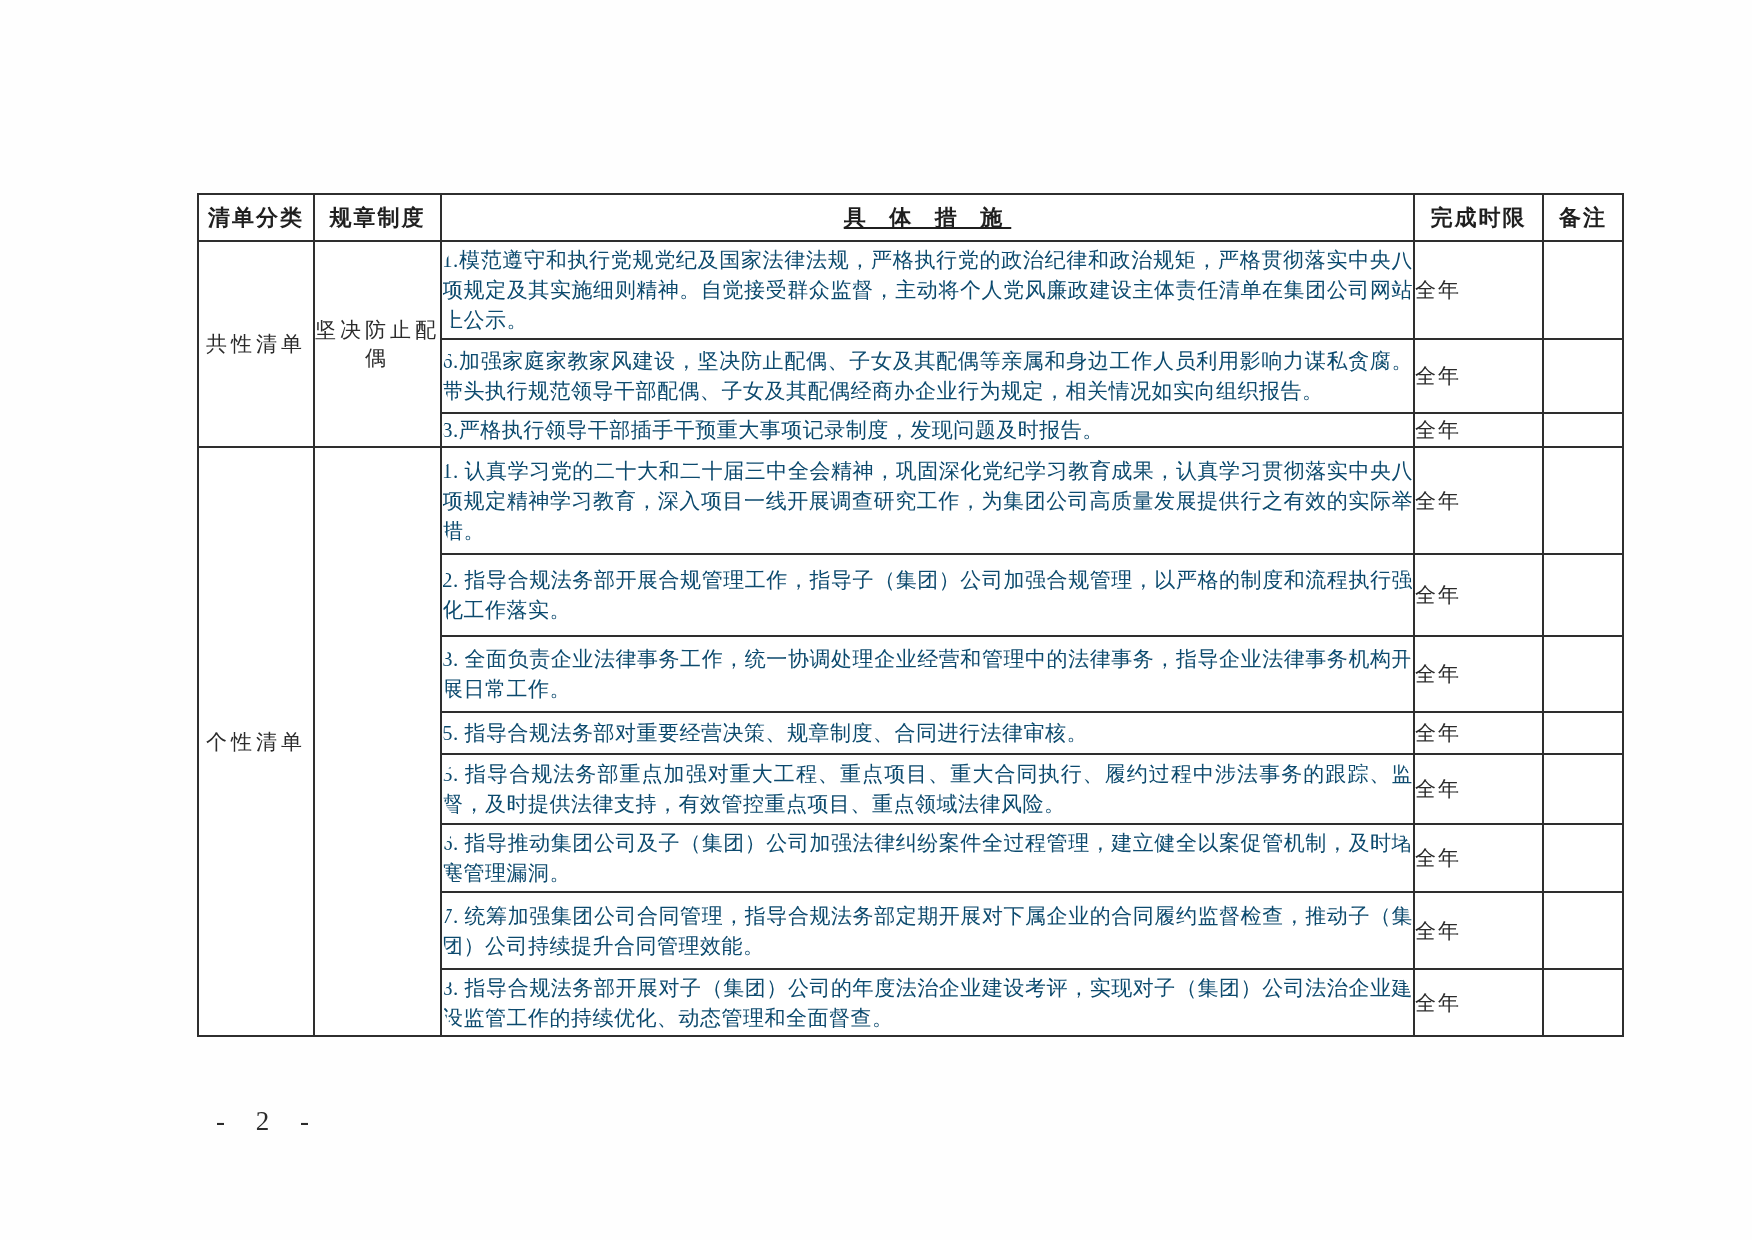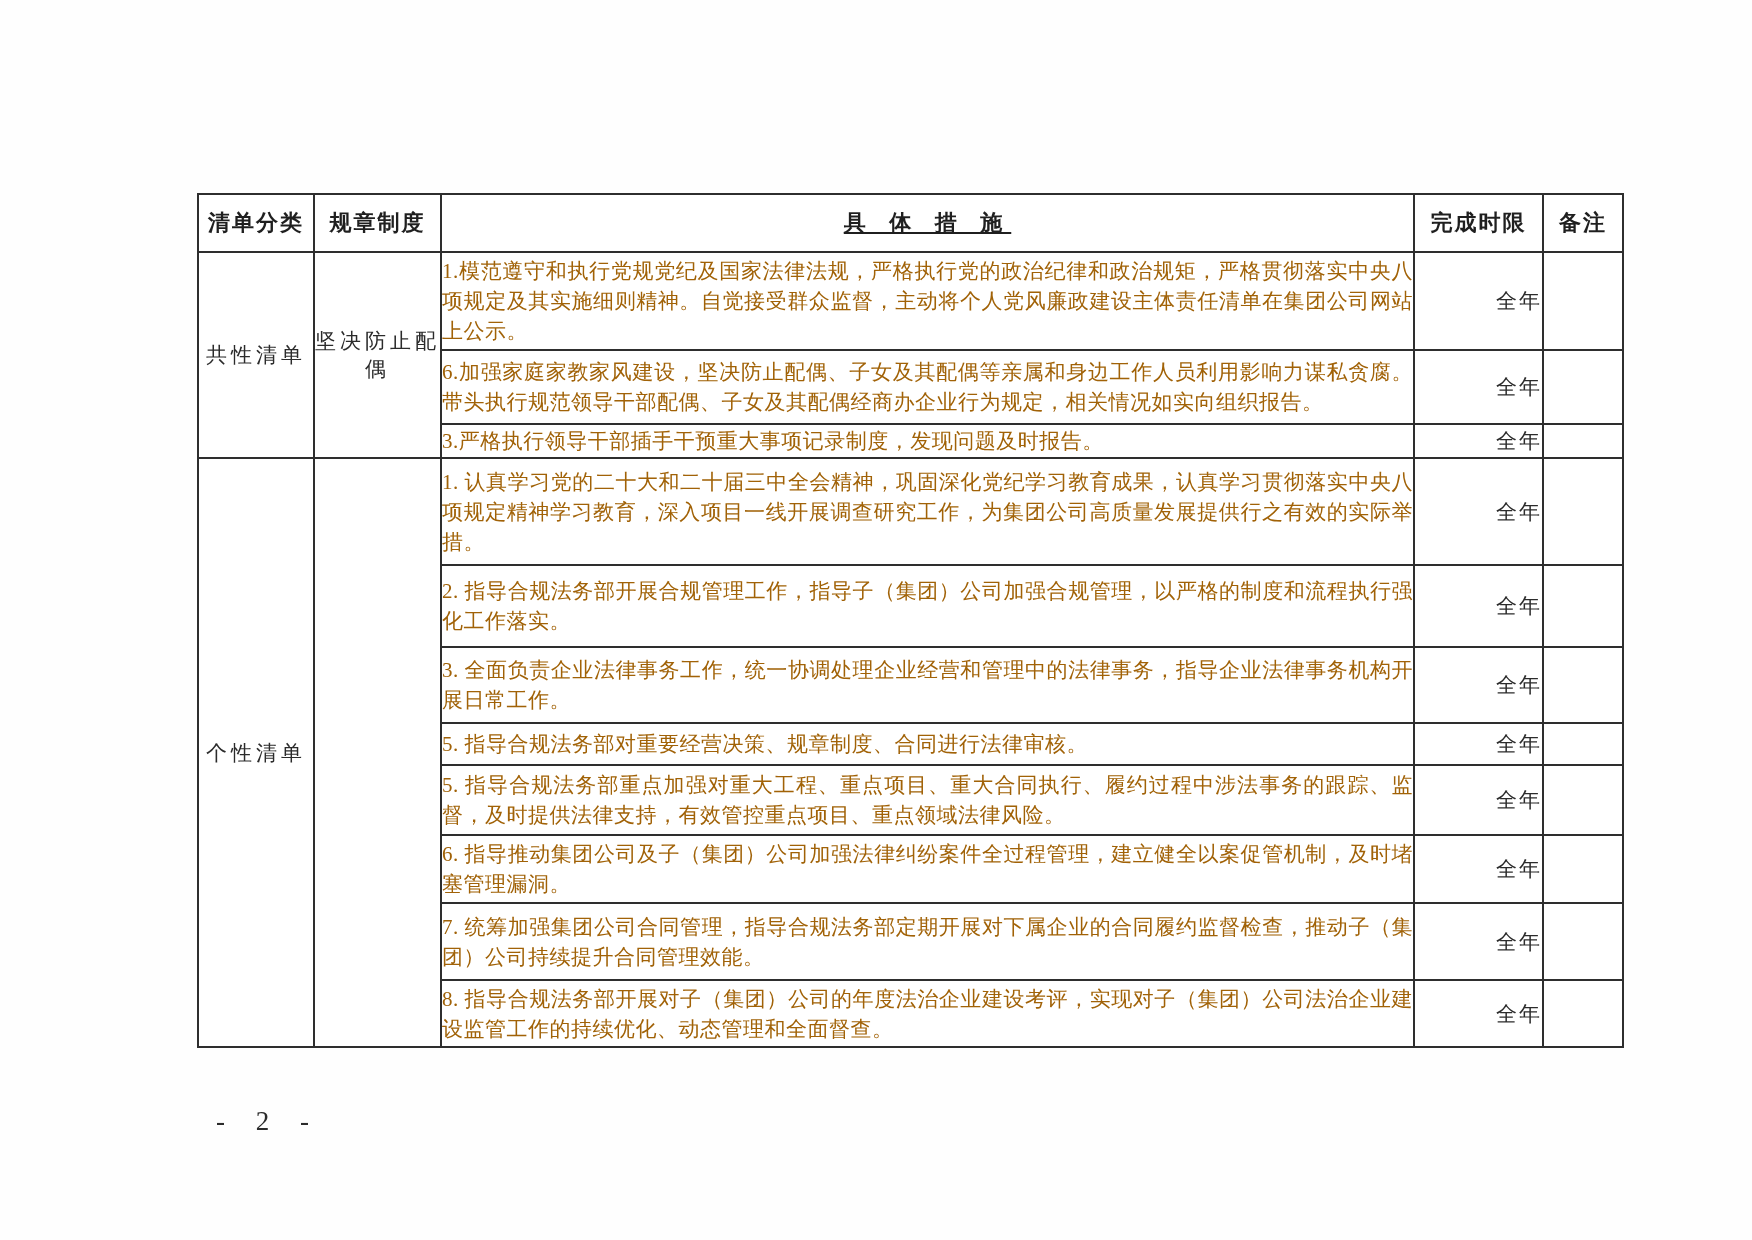--- a/index.html
+++ b/index.html
@@ -48,24 +48,25 @@
     letter-spacing: 4px;
     color: #2b2b2b;
   }
   .measure-cell {
     font-size: 21px;
     line-height: 30px;
     padding: 4px 10px 4px 9px;
     text-align: justify;
     vertical-align: middle;
     letter-spacing: 0.5px;
-    color: #a16207;
+    color: #0c4a6e;
+    border-radius: 32px;
   }
   .deadline-cell {
-    text-align: right;
+    text-align: left;
     vertical-align: middle;
     font-size: 21px;
     letter-spacing: 2px;
     color: #2b2b2b;
   }
   .note-cell {
     background: #fff;
   }
   .page-number {
     position: absolute;
@@ -81,21 +82,21 @@
 
 <table class="doc-table">
   <colgroup>
     <col style="width:116px">
     <col style="width:127px">
     <col style="width:973px">
     <col style="width:129px">
     <col style="width:80px">
   </colgroup>
   <tbody>
-    <tr style="height:58px">
+    <tr style="height:47px">
       <th>清单分类</th>
       <th>规章制度</th>
       <th class="measure-header">具 体 措 施</th>
       <th>完成时限</th>
       <th>备注</th>
     </tr>
 
     <tr style="height:98px">
       <td class="cat-cell" rowspan="3">共性清单</td>
       <td class="cat-cell" rowspan="3">坚决防止配偶</td>

